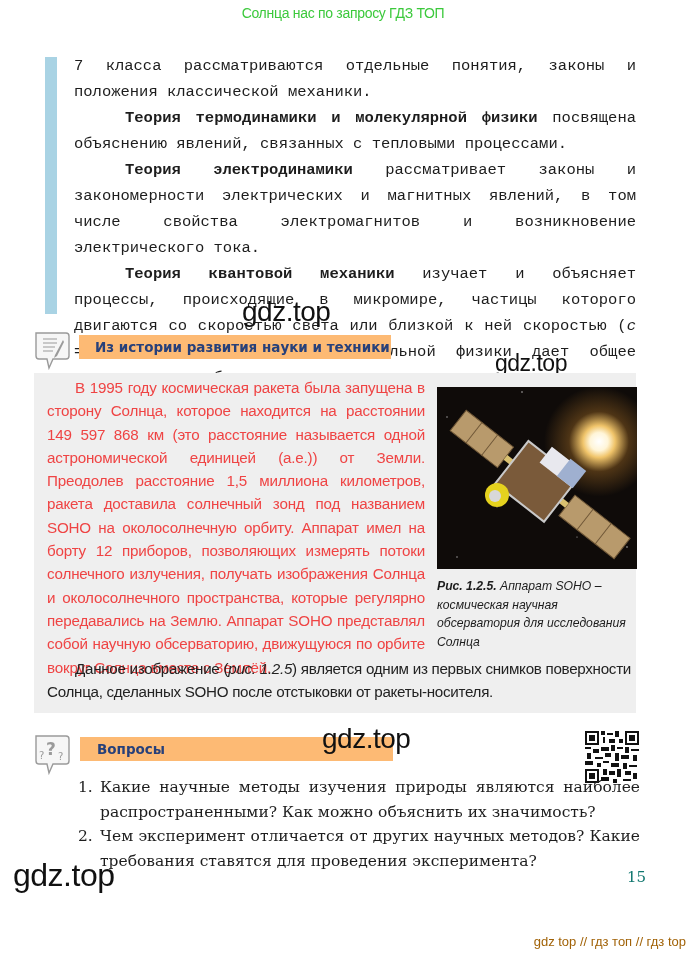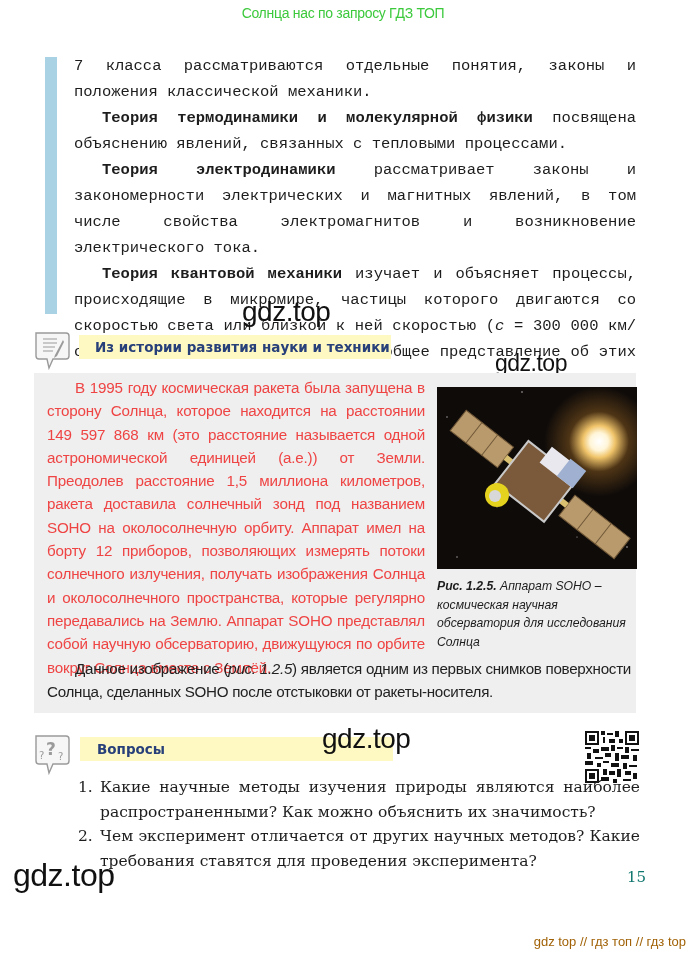--- a/index.html
+++ b/index.html
@@ -15,27 +15,27 @@
     letter-spacing: -0.3px;
   }
   .blue-bar { left: 45px; top: 57px; width: 12px; height: 257px; background: #a9d3e4; }
   .serif-block {
     left: 74px; top: 53px; width: 562px;
     font-family: Liberation Mono, monospace; font-size: 15.5px; line-height: 26px;
     text-align: justify; color: #1d1d1d;
   }
   .serif-block p { margin: 0; }
   .serif-block .ind { text-indent: 28px; }
-  .serif-block b { font-weight: bold; }
+  .serif-block b { font-weight: bold; margin-left: 23px; }
   .serif-block i { font-style: italic; }
   .wm {
     font-family: "Liberation Sans", sans-serif; color: #111; letter-spacing: -0.5px;
   }
   .section-head {
-    height: 24px; background: #fef9c3;
+    height: 24px; background: #fdba74;
     font-family: "DejaVu Sans", sans-serif; font-weight: bold; font-size: 13.5px;
     color: #27407a; line-height: 24px; padding-left: 16px; box-sizing: border-box;
   }
   .gray-box { left: 34px; top: 373px; width: 602px; height: 340px; background: #efefef; }
   .sans-text {
     left: 47px; top: 376px; width: 378px;
     font-family: "Liberation Sans", sans-serif; font-size: 15.2px; line-height: 23.3px;
     color: #ef4444; text-align: justify; letter-spacing: -0.2px;
   }
   .sans-text p { margin: 0; }

